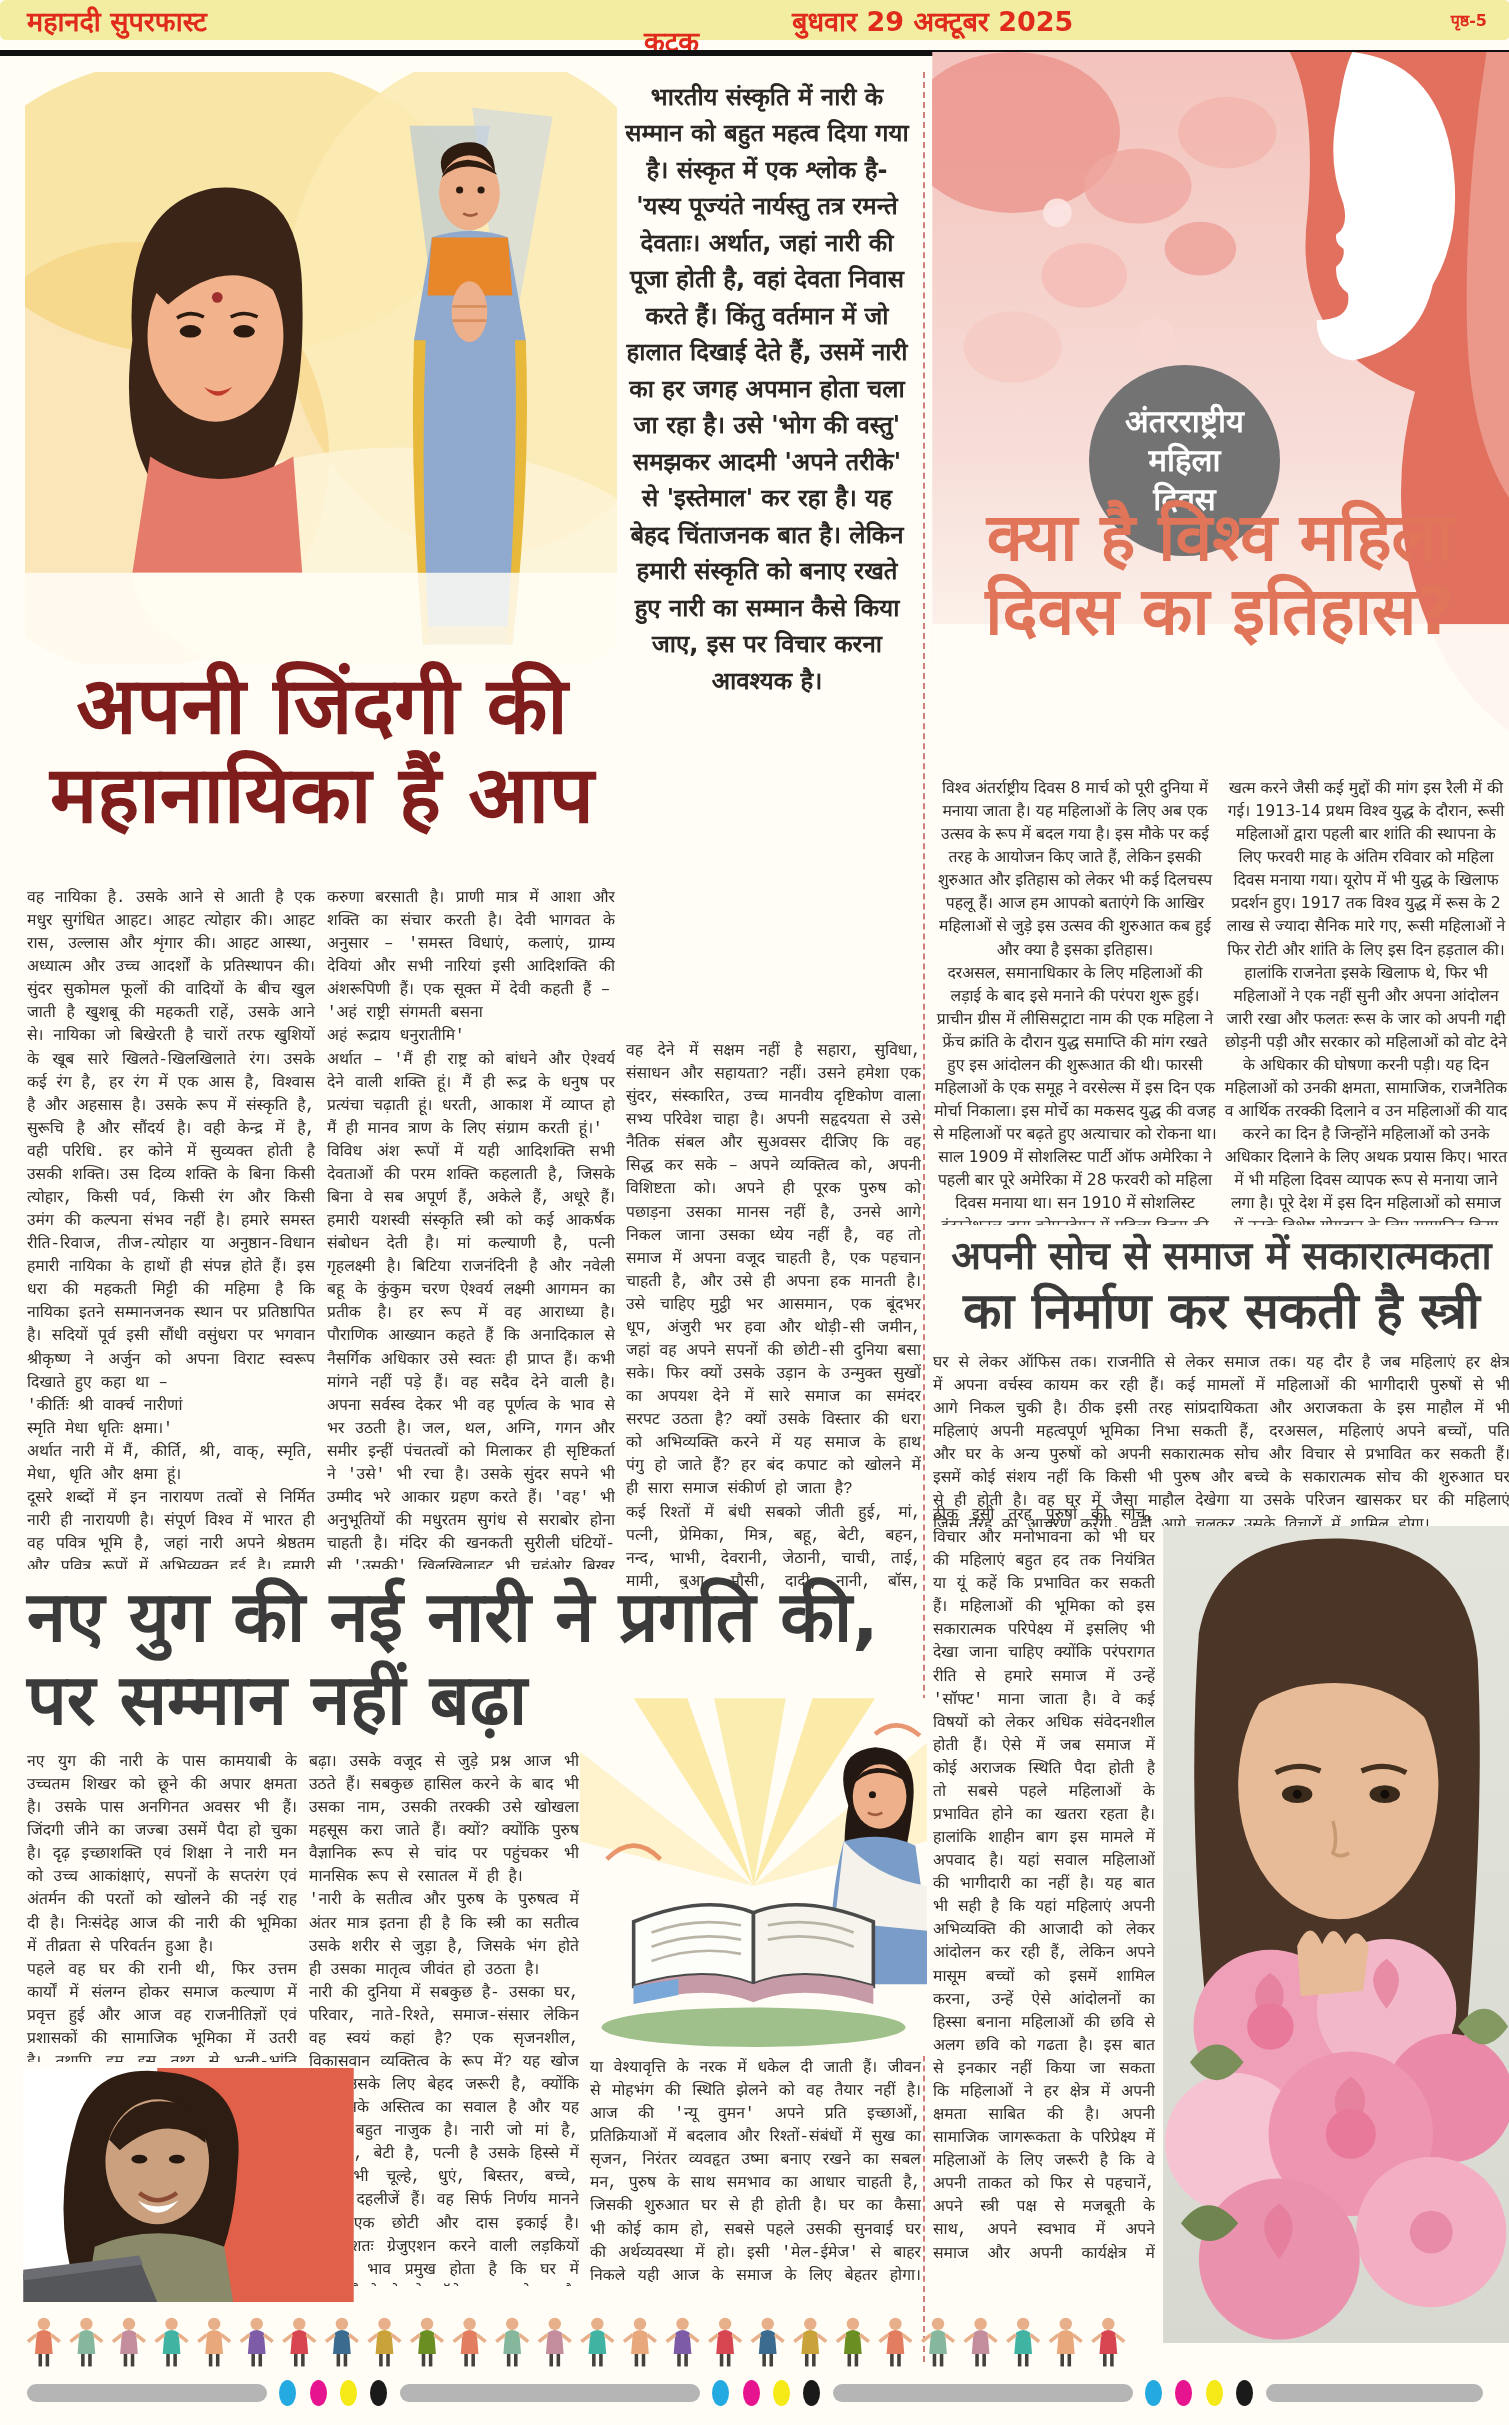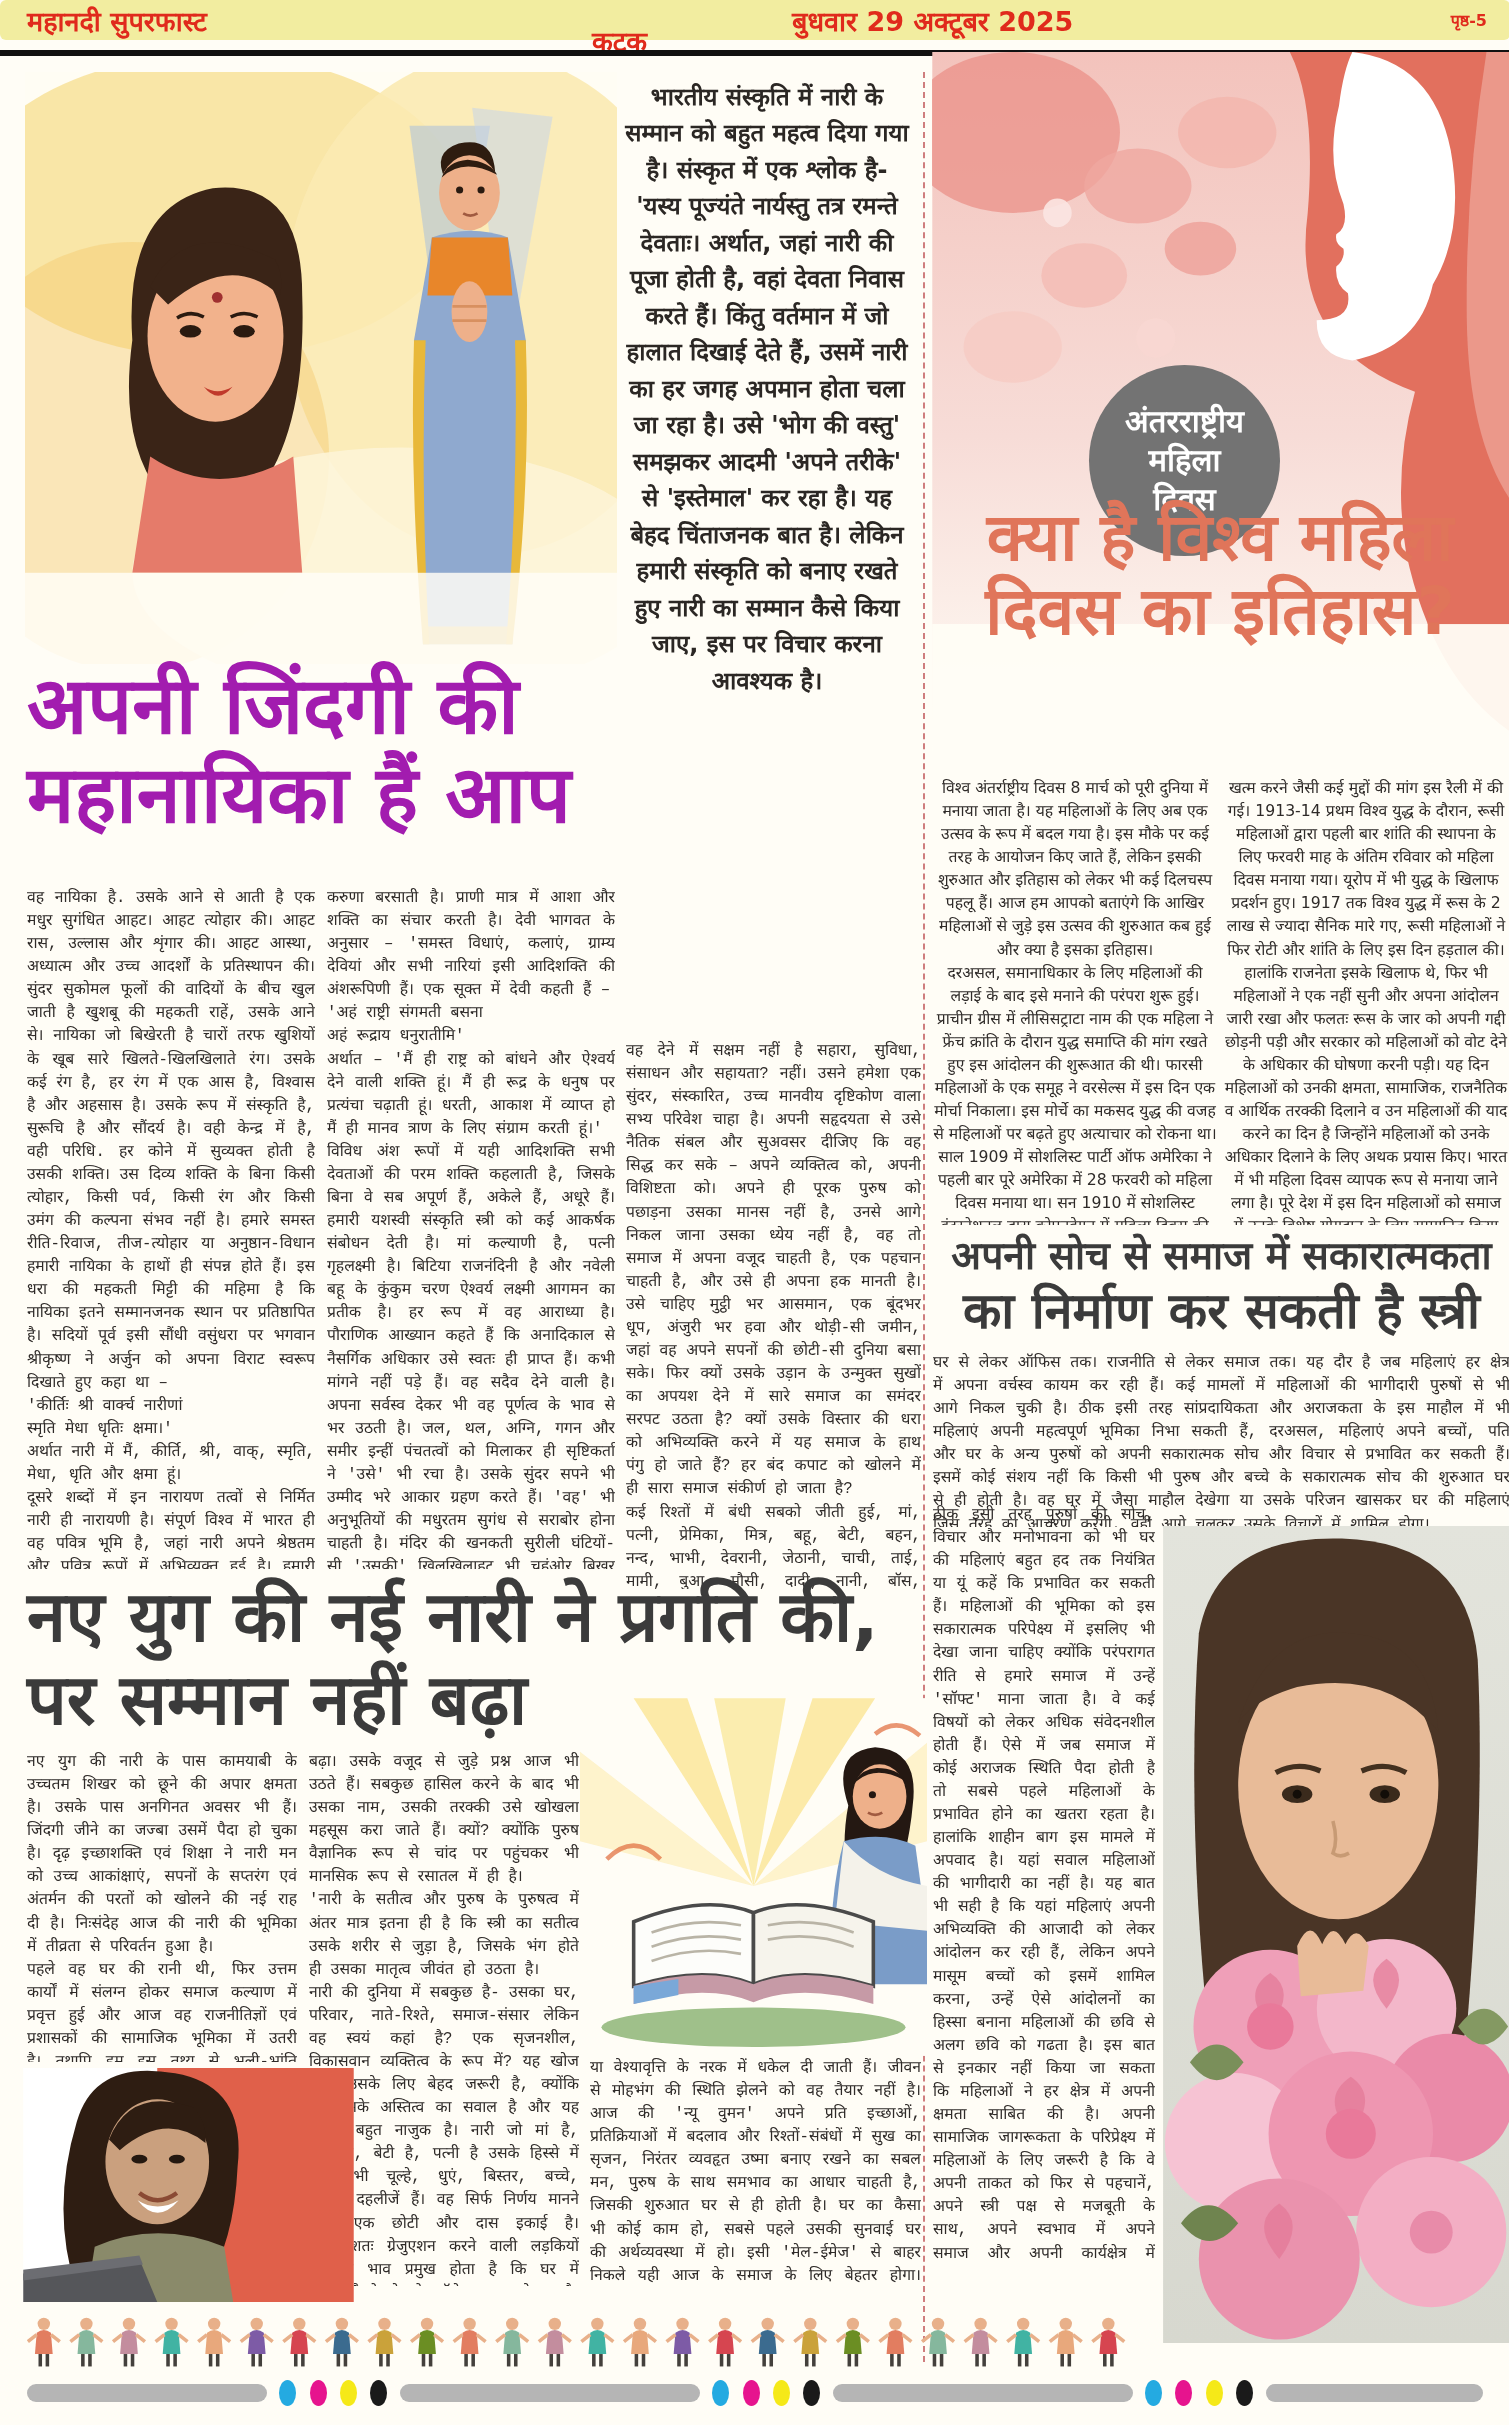--- a/index.html
+++ b/index.html
@@ -9,31 +9,31 @@
     font-family:"DejaVu Sans","Liberation Sans",sans-serif;
     color:#2e2a28;
   }
   
   .masthead{
     position:absolute;left:0;top:0;width:1510px;height:40px;
     background:#f2eda0;display:flex;align-items:center;
     color:#e02a1c;font-weight:bold;font-size:27px;border-radius:6px;
   }
   .masthead .paper{position:absolute;left:27px;}
-  .masthead .city{position:absolute;left:592px;margin-top:40px;}
+  .masthead .city{position:absolute;left:644px;margin-top:40px;}
   .masthead .date{position:absolute;left:792px;}
   .masthead .pageno{position:absolute;right:23px;font-size:16px;}
   .toprule{position:absolute;left:0;top:50px;width:1510px;height:6.3px;background:#111;}
   
   .vdash{position:absolute;left:923px;top:72px;height:2290px;border-left:2.7px dashed #cf7e7e;}
   
   .illus1{position:absolute;left:25px;top:72px;width:592px;height:592px;}
   .a1-head{
     position:absolute;left:27px;top:662px;width:590px;
-    font-size:79px;line-height:1.13;font-weight:bold;color:#a21caf;
+    font-size:79px;line-height:1.13;font-weight:bold;color:#7f1d1d;text-align:center;
   }
   .a1-intro{
     position:absolute;left:623px;top:79px;width:288px;
     font-size:24px;font-weight:bold;line-height:1.52;text-align:center;color:#2b2724;
   }
   .col{font-size:15.7px;line-height:1.47;text-align:justify;white-space:pre-line;overflow:hidden;font-family:Liberation Mono, monospace;}
   .a1-c1{position:absolute;left:27px;top:887px;width:288px;height:682px;}
   .a1-c2{position:absolute;left:327px;top:887px;width:288px;height:682px;}
   .a1-c3{position:absolute;left:626px;top:1040px;width:295px;height:549px;}
   

